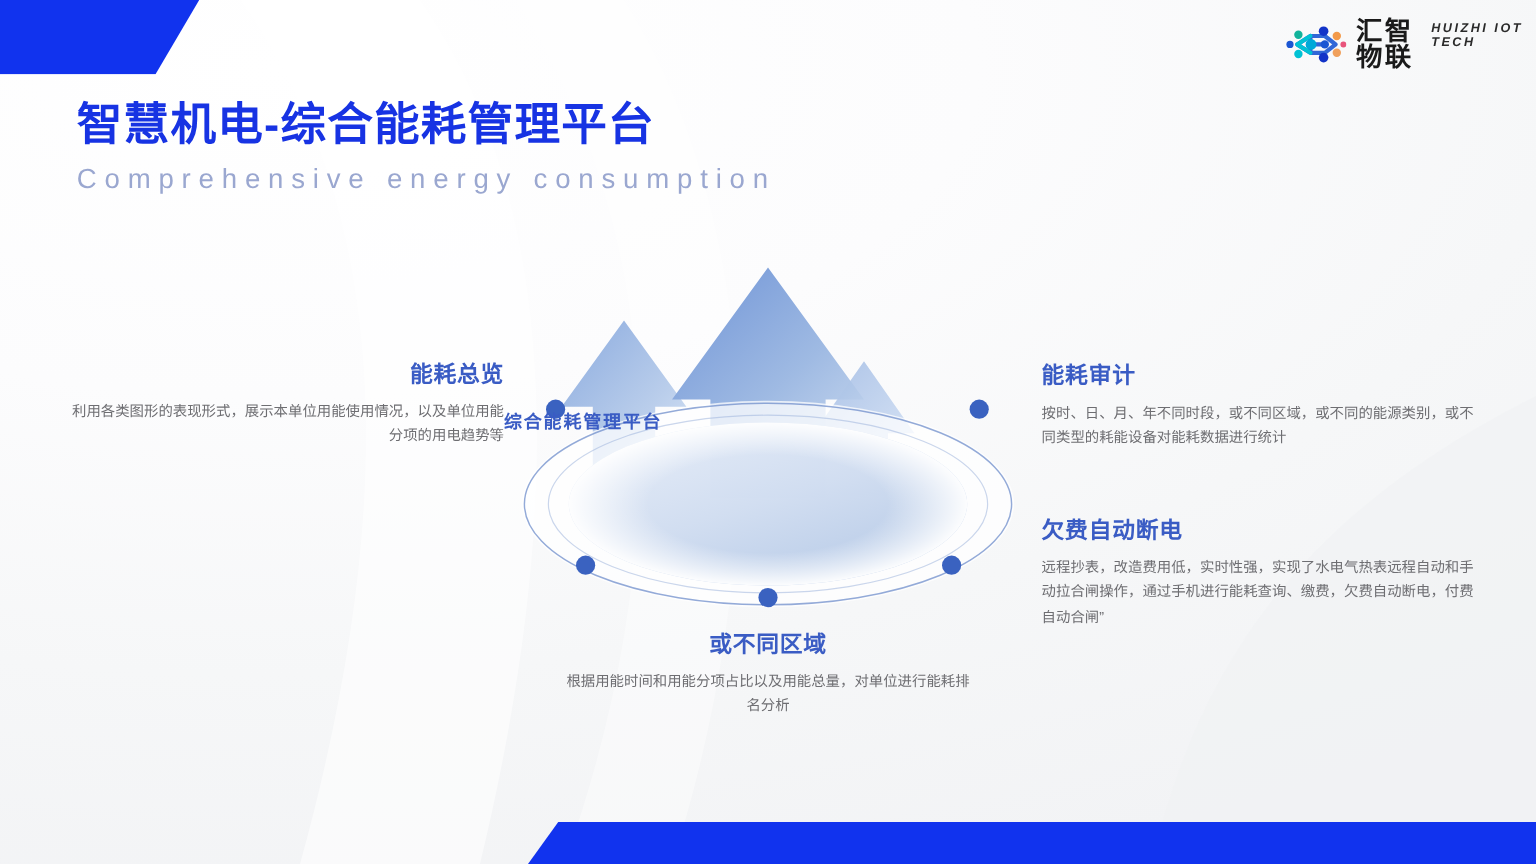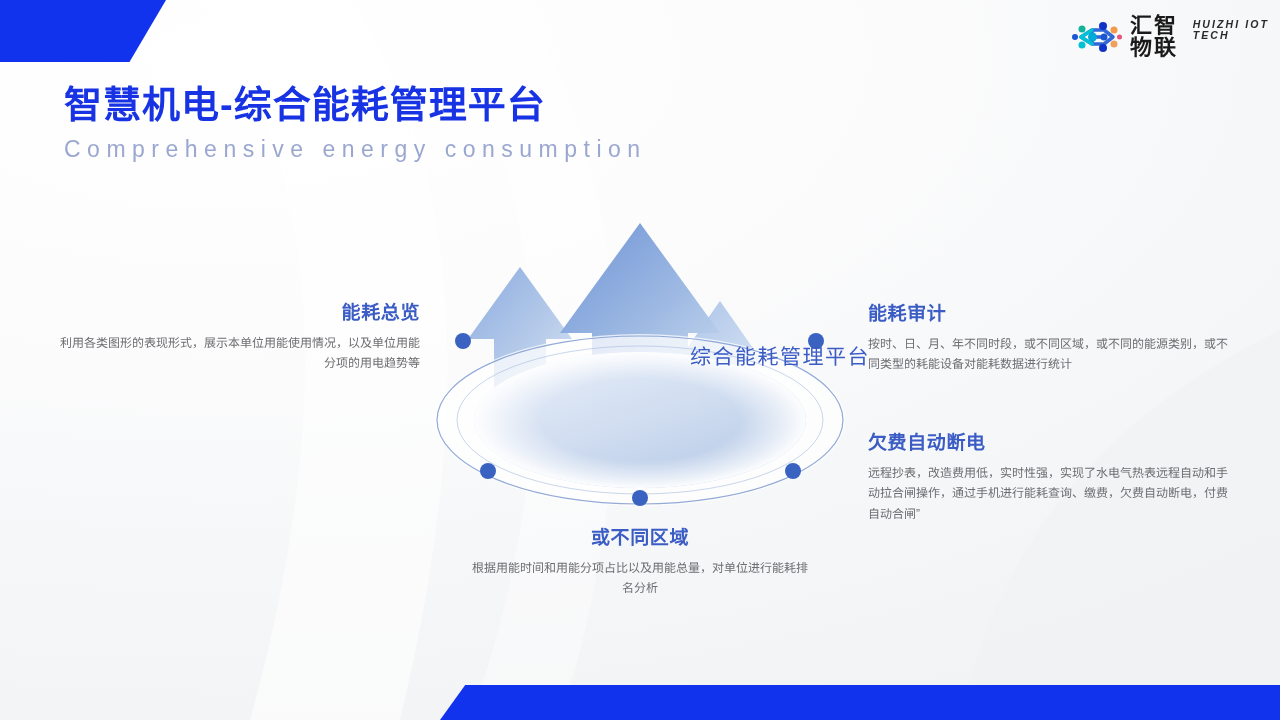--- a/index.html
+++ b/index.html
@@ -42,22 +42,22 @@
     font-size:38px;font-weight:700;color:#1733E3;letter-spacing:1px;line-height:1.15;
     white-space:nowrap;
   }
   .headline-sub{
     margin-top:8px;font-size:23px;color:#9aa7d0;letter-spacing:6.5px;font-weight:400;white-space:nowrap;
   }
 
   
   .center-graphic{position:absolute;left:420px;top:215px;width:450px;height:300px;}
   .center-title{
-    position:absolute;left:420px;top:340px;width:450px;text-align:right;
-    font-size:21px;font-weight:400;color:#3a5cc4;letter-spacing:1.5px;
+    position:absolute;left:420px;top:340px;width:450px;text-align:left;
+    font-size:15px;font-weight:700;color:#3a5cc4;letter-spacing:1.5px;
   }
 
   
   .feature{position:absolute;}
   .feature h3{
     margin:0 0 8px 0;font-size:19px;font-weight:700;color:#3a5cc4;letter-spacing:0.6px;line-height:1.2;
   }
   .feature p{
     margin:0;font-size:12px;color:#6e6e72;line-height:1.72;font-weight:400;
   }

